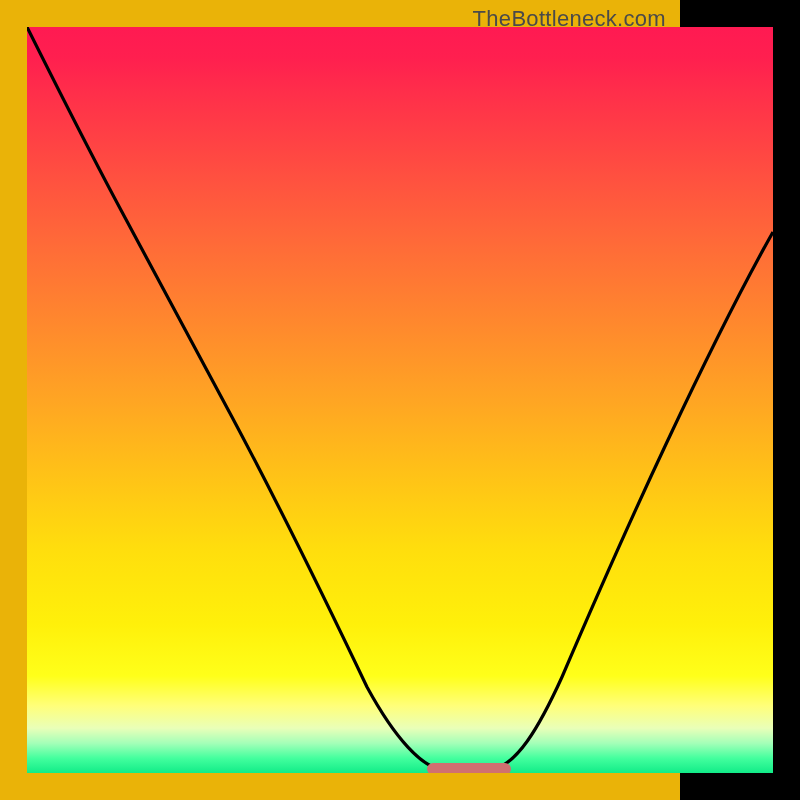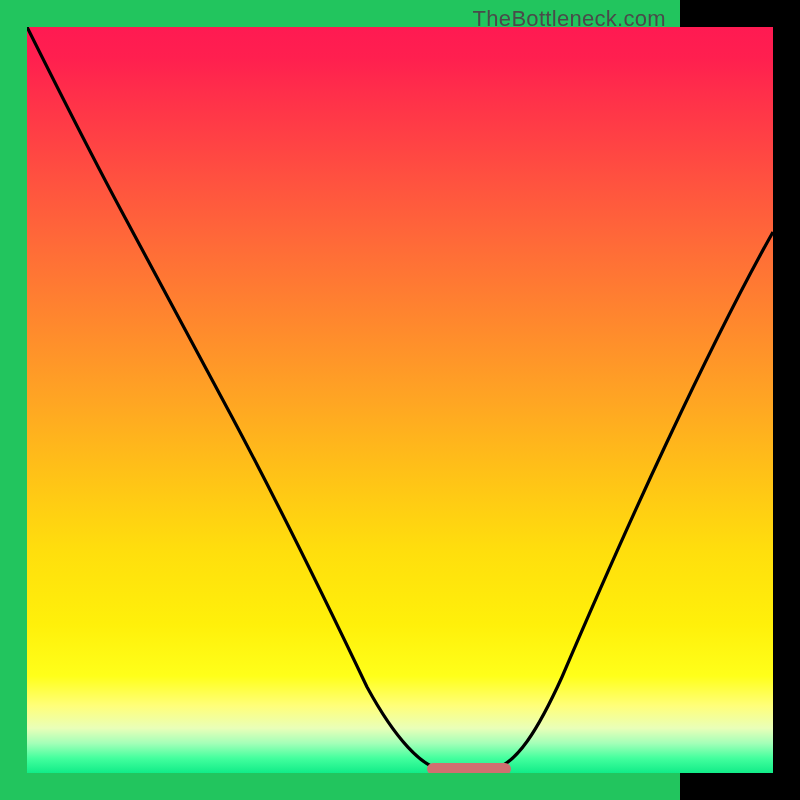--- a/index.html
+++ b/index.html
@@ -8,21 +8,21 @@
     width: 800px;
     height: 800px;
     background: #000;
     overflow: hidden;
     font-family: Arial, Helvetica, sans-serif;
   }
   .frame {
     position: relative;
     width: 680px;
     height: 800px;
-    background: #22c55e;
+    background: #eab308;
   }
   .watermark {
     position: absolute;
     top: 6px;
     right: 14px;
     color: #4a4a4a;
     font-size: 22px;
     font-weight: 500;
     letter-spacing: 0.3px;
   }

